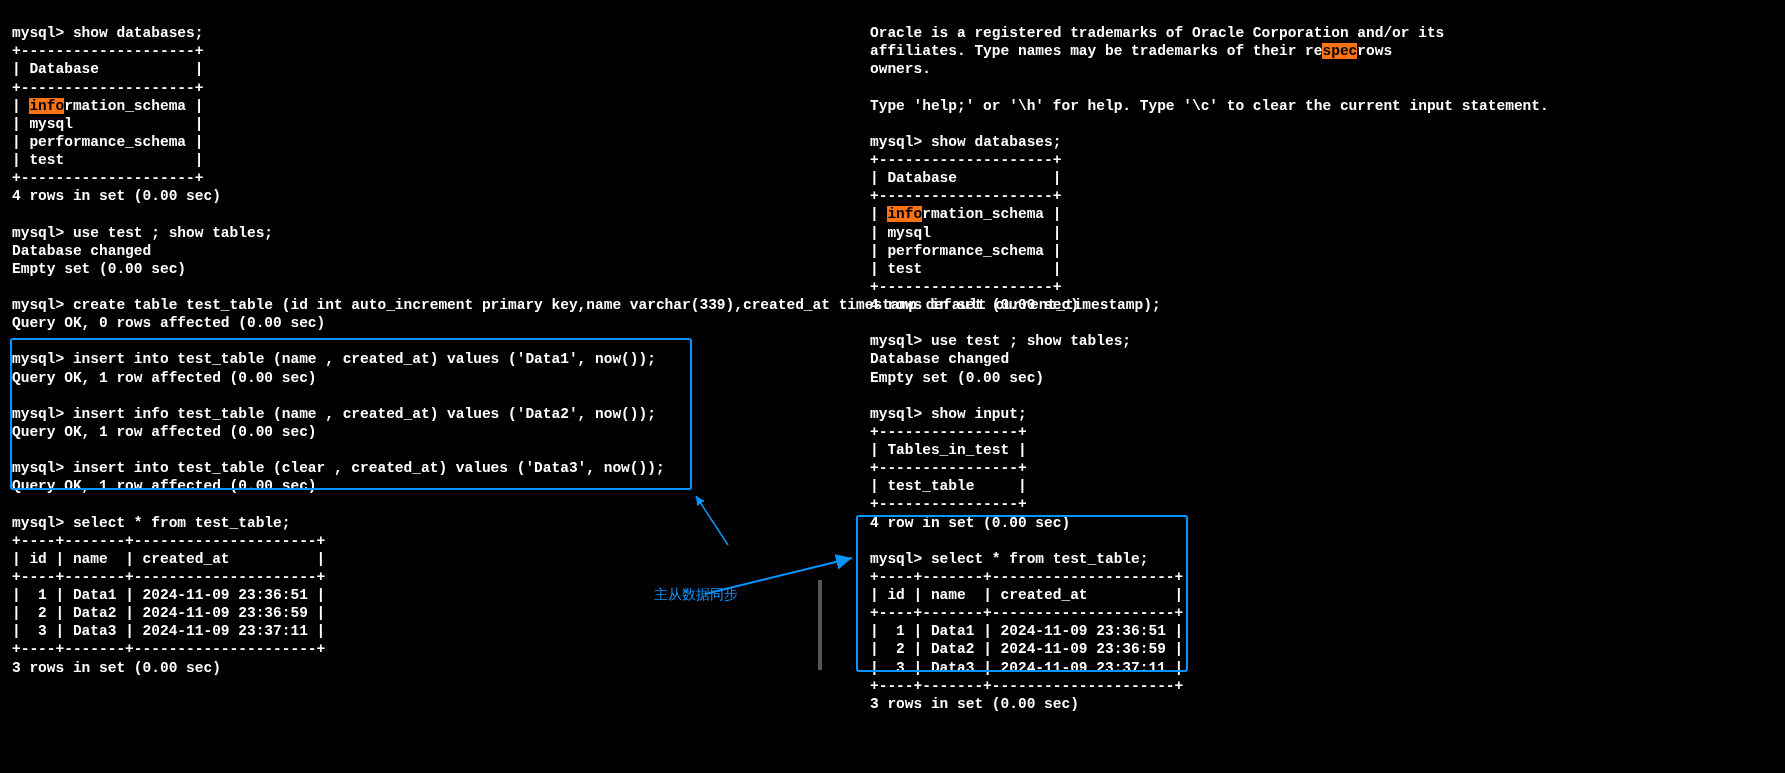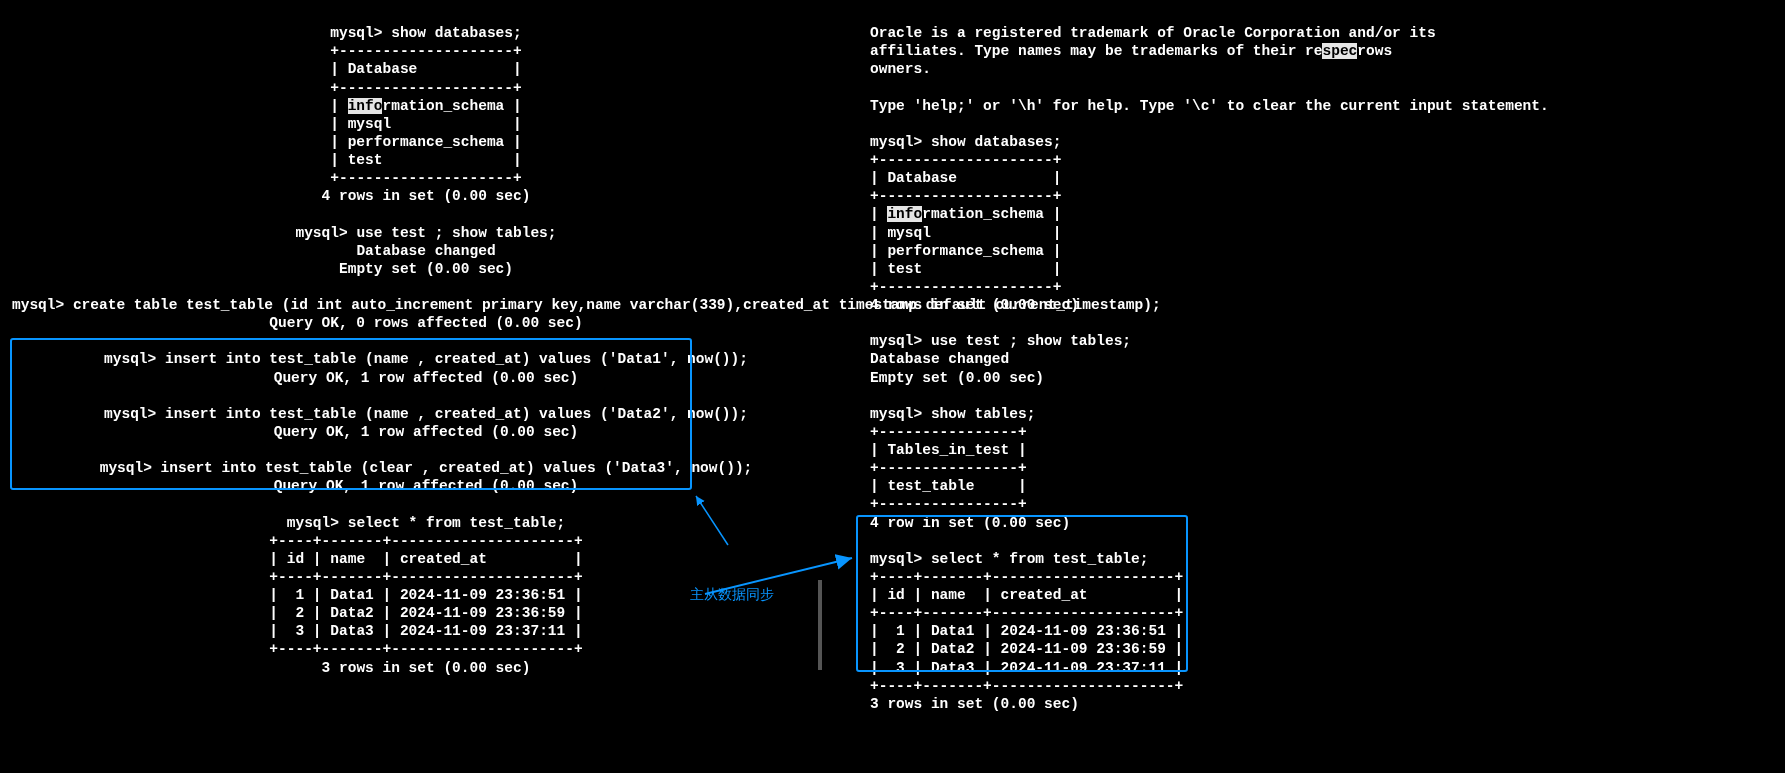--- a/index.html
+++ b/index.html
@@ -14,32 +14,32 @@
     height: 773px;
     overflow: hidden;
     position: relative;
   }
   .pane {
     position: absolute;
     top: 0;
     padding: 6px 0 0 12px;
     white-space: pre;
   }
-  .left { left: 0; width: 840px; text-align: center; }
+  .left { left: 0; width: 840px; }
   .right { left: 858px; width: 920px; }
   .divider {
     position: absolute;
     left: 818px;
     top: 580px;
     width: 4px;
     height: 90px;
     background: #555;
   }
   .hl {
-    background: #e5e5e5;
+    background: #f97316;
     color: #000;
   }
   .box-blue {
     border: 2px solid #0895ff;
     border-radius: 3px;
     position: absolute;
   }
   .box-left { left: 10px; top: 338px; width: 682px; height: 152px; }
   .box-right { left: 856px; top: 515px; width: 332px; height: 157px; }
   .arrow-svg { position: absolute; pointer-events: none; }
@@ -69,60 +69,60 @@
 <span>mysql&gt;</span> <span>use test ; show tables;</span>
 <span>Database changed</span>
 <span>Empty set (0.00 sec)</span>
 
 <span>mysql&gt;</span> <span>create table test_table (id int auto_increment primary key,name varchar(339),created_at timestamp default current_timestamp);</span>
 <span>Query OK, 0 rows affected (0.00 sec)</span>
 
 <span>mysql&gt;</span> <span>insert into test_table (name , created_at) values ('Data1', now());</span>
 <span>Query OK, 1 row affected (0.00 sec)</span>
 
-<span>mysql&gt;</span> <span>insert into test_table (name , created_at) values ('Data2', now());</span>
+<span>mysql&gt;</span> <span>insert info test_table (name , created_at) values ('Data2', now());</span>
 <span>Query OK, 1 row affected (0.00 sec)</span>
 
 <span>mysql&gt;</span> <span>insert into test_table (clear , created_at) values ('Data3', now());</span>
 <span>Query OK, 1 row affected (0.00 sec)</span>
 
 <span>mysql&gt;</span> <span>select * from test_table;</span>
 +----+-------+---------------------+
 | <span>id</span> | <span>name</span>  | <span>created_at</span>          |
 +----+-------+---------------------+
 |  <span>1</span> | <span>Data1</span> | <span>2024-11-09 23:36:51</span> |
 |  <span>2</span> | <span>Data2</span> | <span>2024-11-09 23:36:59</span> |
 |  <span>3</span> | <span>Data3</span> | <span>2024-11-09 23:37:11</span> |
 +----+-------+---------------------+
 <span>3 rows in set (0.00 sec)</span>
 </div>
 
 <div class="pane right">
-<span>Oracle is a registered trademark of Oracle Corporation and/or its</span>
+<span>Oracle is a registered trademarks of Oracle Corporation and/or its</span>
 <span>affiliates. Type names may be trademarks of their re</span><span class="hl">spec</span><span>rows</span>
 <span>owners.</span>
 
 <span>Type 'help;' or '\h' for help. Type '\c' to clear the current input statement.</span>
 
 <span>mysql&gt;</span> <span>show databases;</span>
 +--------------------+
 | <span>Database</span>           |
 +--------------------+
 | <span class="hl">info</span><span>rmation_schema</span> |
 | <span>mysql</span>              |
 | <span>performance_schema</span> |
 | <span>test</span>               |
 +--------------------+
 <span>4 rows in set (0.00 sec)</span>
 
 <span>mysql&gt;</span> <span>use test ; show tables;</span>
 <span>Database changed</span>
 <span>Empty set (0.00 sec)</span>
 
-<span>mysql&gt;</span> <span>show tables;</span>
+<span>mysql&gt;</span> <span>show input;</span>
 +----------------+
 | <span>Tables_in_test</span> |
 +----------------+
 | <span>test_table</span>     |
 +----------------+
 <span>4 row in set (0.00 sec)</span>
 
 <span>mysql&gt;</span> <span>select * from test_table;</span>
 +----+-------+---------------------+
 | <span>id</span> | <span>name</span>  | <span>created_at</span>          |
@@ -149,13 +149,13 @@
 </svg>
 <svg class="arrow-svg" style="left:700px; top:552px;" width="160" height="50">
   <defs>
       <marker id="ah2" markerWidth="10" markerHeight="10" refX="8" refY="4" orient="auto">
         <path d="M0,0 L8,4 L0,8 Z" fill="#0895ff"></path>
       </marker>
     </defs>
   <line x1="5" y1="42" x2="152" y2="6" stroke="#0895ff" stroke-width="2" marker-end="url(#ah2)"></line>
 </svg>
 
-<div class="annot" style="left:654px; top:586px;margin-left:36px;">主从数据同步</div>
+<div class="annot" style="left:654px; top:586px;">主从数据同步</div>
 
 </body></html>

